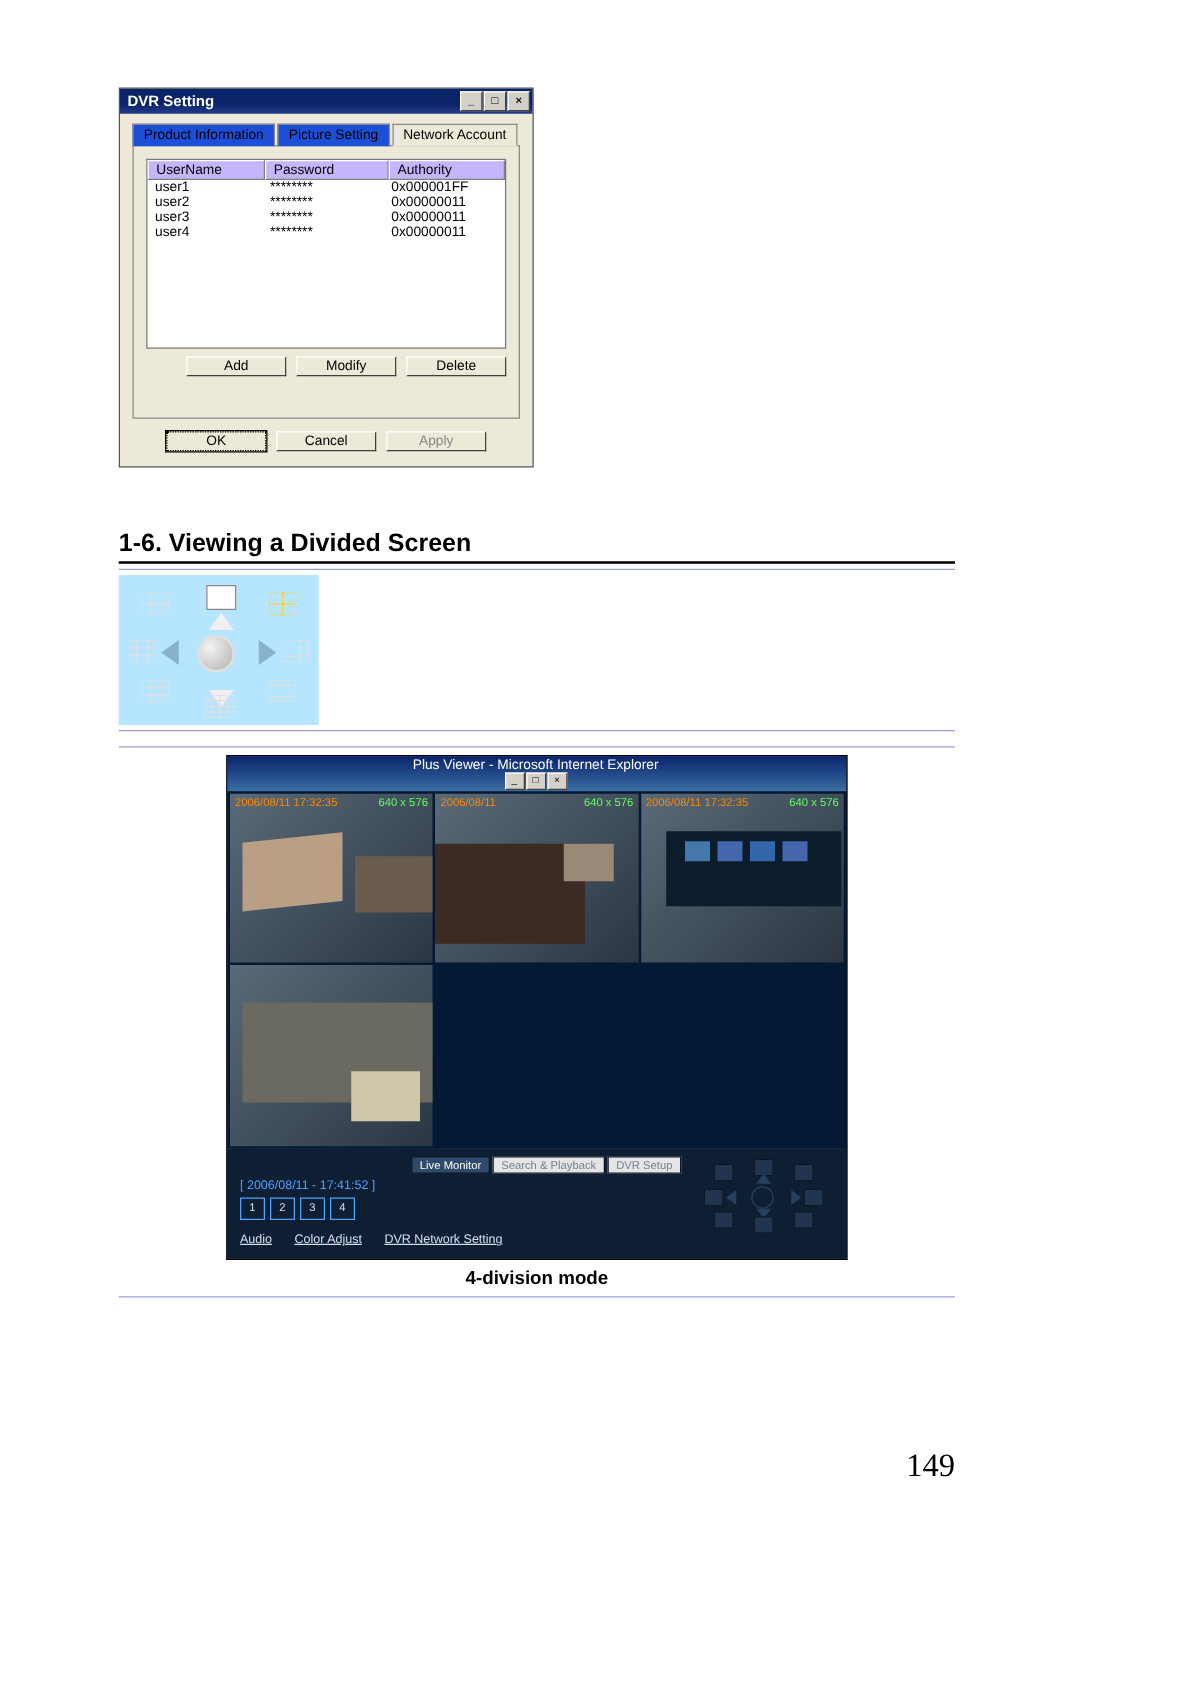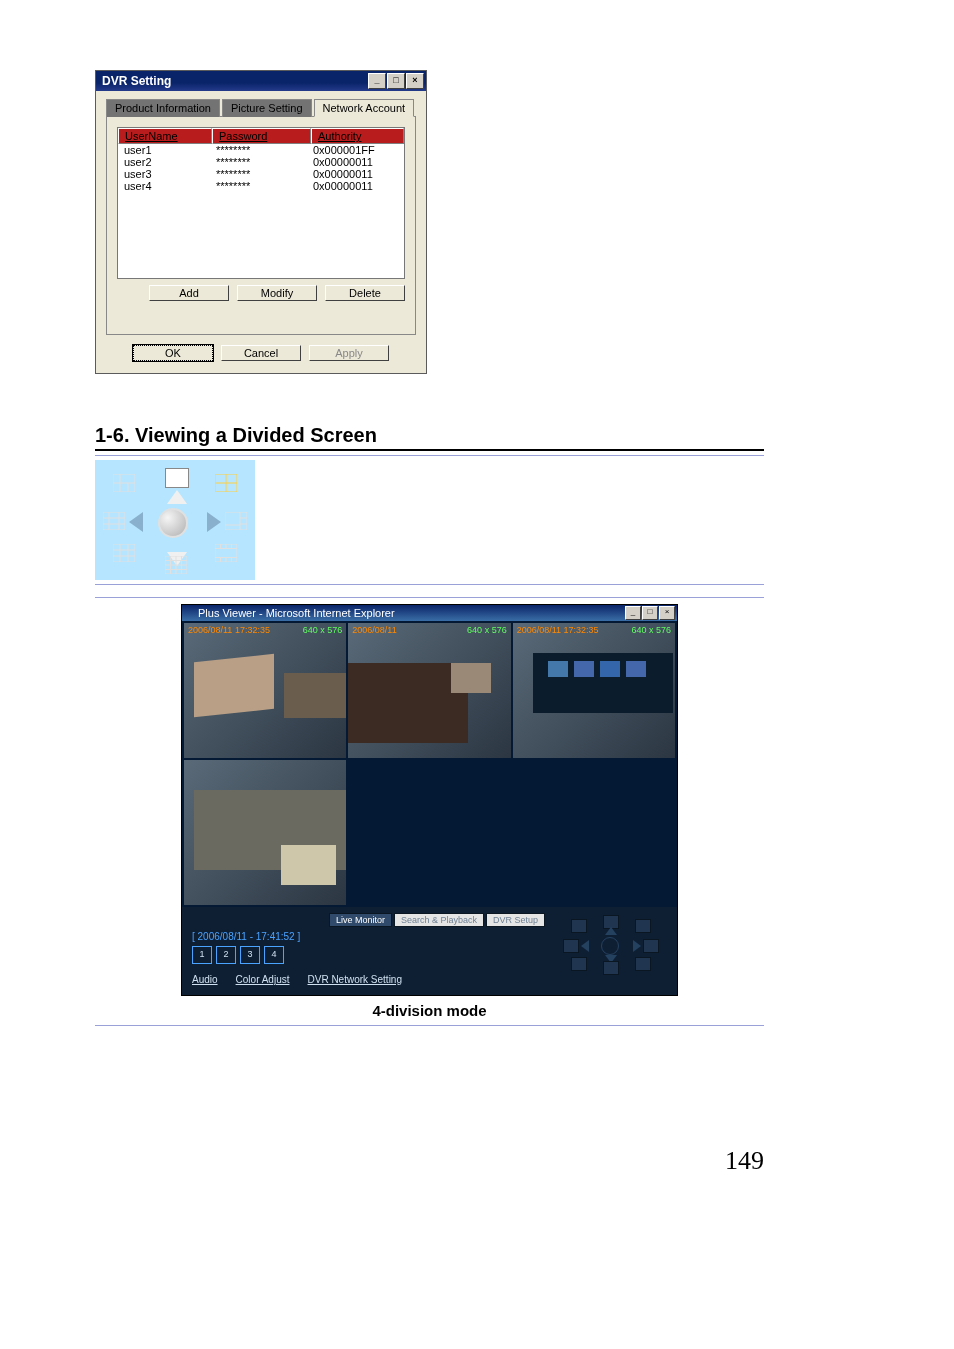--- a/index.html
+++ b/index.html
@@ -49,21 +49,21 @@
   .dvr-body { padding: 8px 10px 12px 10px; }
   .dvr-tabs {
     display: flex;
     gap: 2px;
     margin-bottom: -1px;
   }
   .dvr-tab {
     border: 1px solid #888;
     border-bottom: none;
     padding: 2px 8px;
-    background: #737373;
+    background: #1d4ed8;
     font-size: 11px;
     position: relative;
   }
   .dvr-tab.active {
     background: #ece9d8;
     border-bottom: 1px solid #ece9d8;
     z-index: 2;
   }
   .dvr-tabpanel {
     border: 1px solid #888;
@@ -75,25 +75,24 @@
     border: 1px solid #777;
     background: #fff;
     height: 150px;
     overflow: hidden;
   }
   .dvr-list-header, .dvr-list-row {
     display: flex;
     font-size: 11px;
   }
   .dvr-list-header > div {
-    background: #b91c1c;
+    background: #c4b5fd;
     border: 1px solid #fff;
     border-right-color:#808080; border-bottom-color:#808080;
     padding: 1px 6px;
-    text-decoration: underline;
   }
   .dvr-list-row > div { padding: 0 6px; }
   .col-user { width: 80px; }
   .col-pass { width: 85px; }
   .col-auth { flex: 1; }
   .dvr-midbtns, .dvr-bottombtns {
     display: flex;
     gap: 8px;
     justify-content: flex-end;
     margin-top: 6px;
@@ -170,21 +169,21 @@
     margin: 0 auto;
     width: 495px;
     border: 1px solid #000;
     background: #3964a6;
     font-size: 10px;
     text-align: left;
   }
   .pv-title {
     display: flex; justify-content: space-between; align-items:center;
     background: linear-gradient(#0a246a,#3a6ea5);
-    color: #fff; padding: 1px 2px 1px 16px; font-size: 11px;
+    color: #fff; padding: 1px 2px 1px 0; font-size: 11px; flex-direction: column;
   }
   .pv-winbtns { display:flex; gap:1px; }
   .pv-winbtn {
     width: 14px; height: 12px; background:#d4d0c8;
     border:1px solid #fff; border-right-color:#404040;border-bottom-color:#404040;
     font-size:8px; line-height:10px; text-align:center; color:#000;
   }
   
   .pv-grid {
     display: grid;

